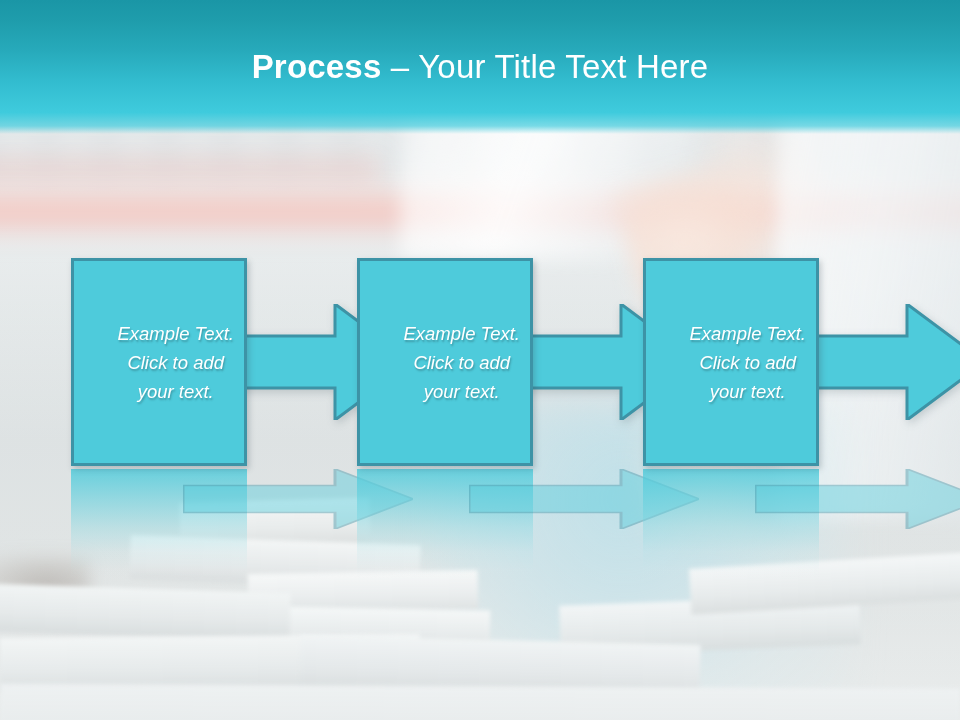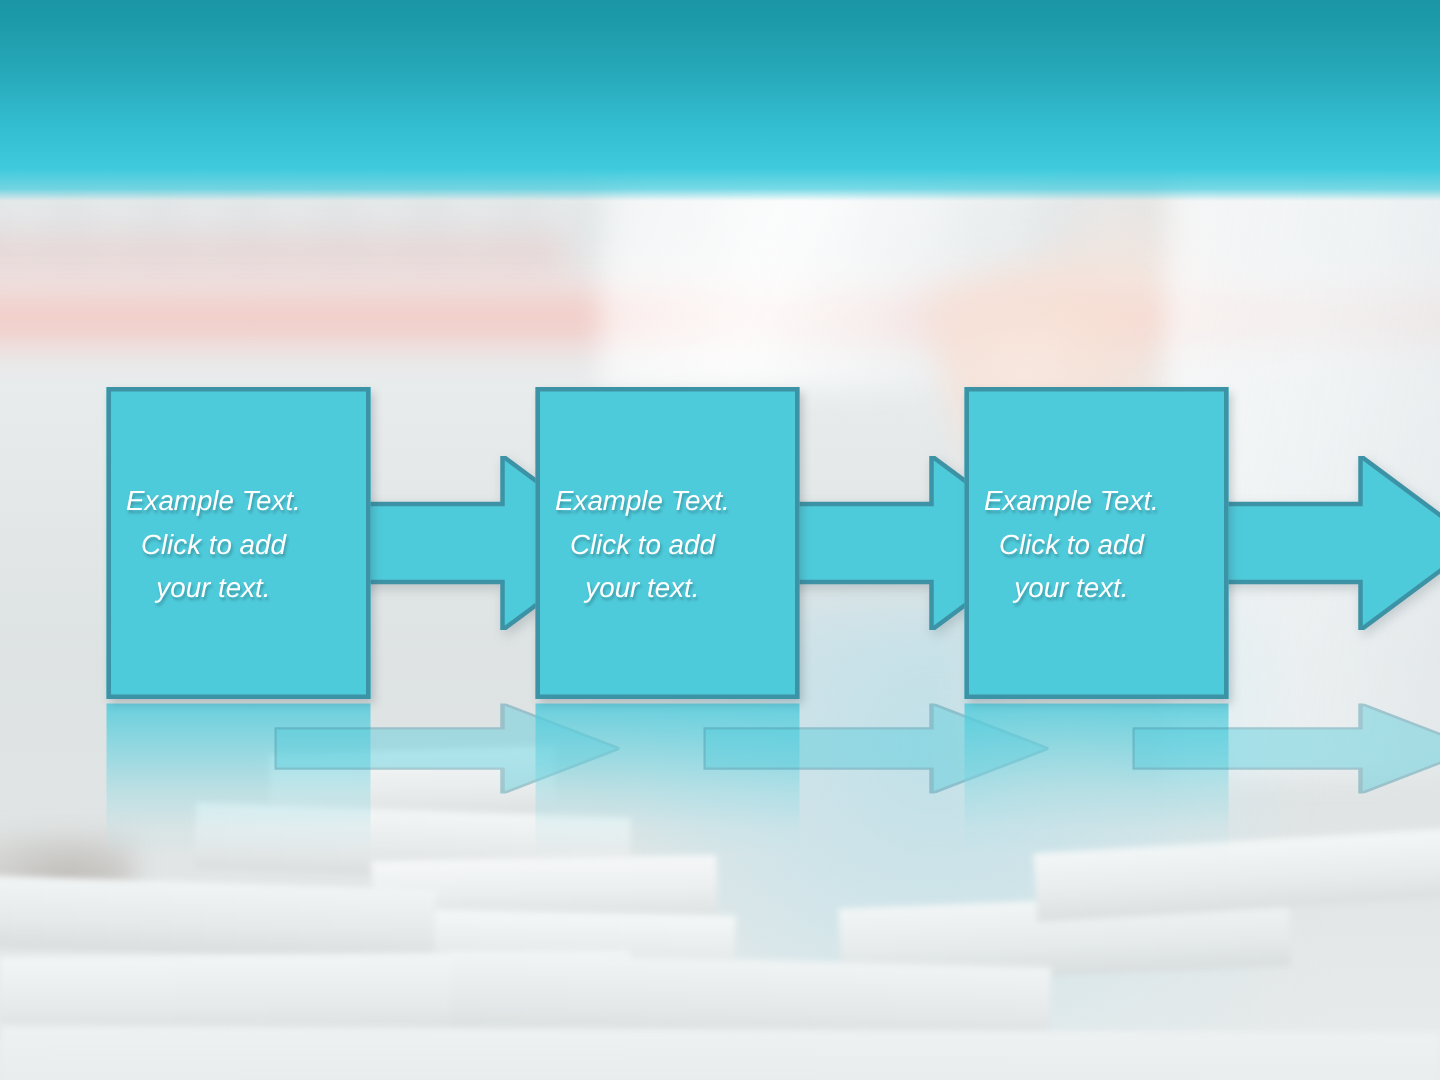--- a/index.html
+++ b/index.html
@@ -224,21 +224,21 @@
   .step { position:absolute; top:258px; }
 
   .step-box {
     position:absolute; left:0; top:0;
     width:176px; height:208px;
     background:#4ecbdb;
     border:3px solid #3d93a6;
     box-shadow:2px 3px 6px rgba(60,80,90,0.28);
     display:flex;
     align-items:center;
-    justify-content:flex-start;
+    justify-content:flex-end;
     z-index:2;
   }
   .step-text {
     font-style:italic;
     font-size:18.5px;
     line-height:29px;
     color:#ffffff;
     text-align:center;
     text-shadow:1px 2px 2px rgba(40,90,100,0.45);
     padding:0 10px;
@@ -302,20 +302,23 @@
     <div class="bk bk8"></div>
     <div class="bk bk9"></div>
     <div class="bk bk6"></div>
     <div class="bk bk7"></div>
     <div class="bk bk10"></div>
 
     <div class="photo-haze"></div>
   </div>
 
   <div class="header"></div>
+  <div class="slide-title">
+    <span class="t-bold">Process</span><span class="t-rest"> – Your Title Text Here</span>
+  </div>
 
   <div class="steps">
 
     <div class="step" style="left:71px;">
       <div class="step-reflection"></div>
       <svg class="step-reflection-arrow" viewBox="0 0 230 116" preserveAspectRatio="none">
         <g transform="translate(0,116) scale(1,-1)">
           <polygon points="0,32 152,32 152,0 230,58 152,116 152,84 0,84" fill="#4ecbdb" stroke="#3d93a6" stroke-width="3"></polygon>
         </g>
       </svg>

